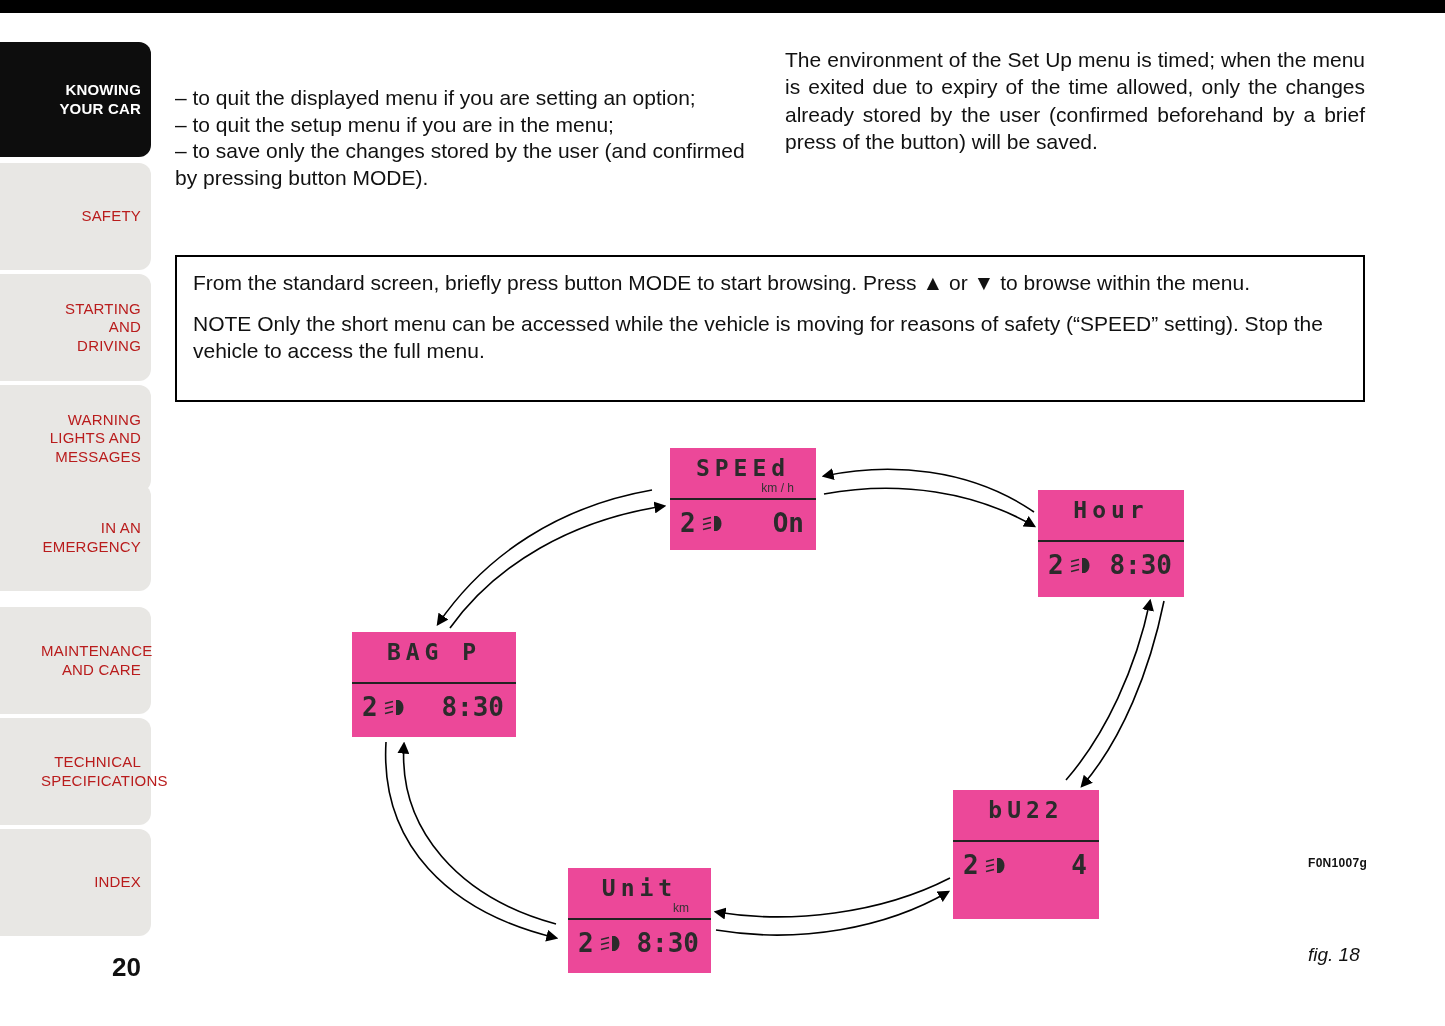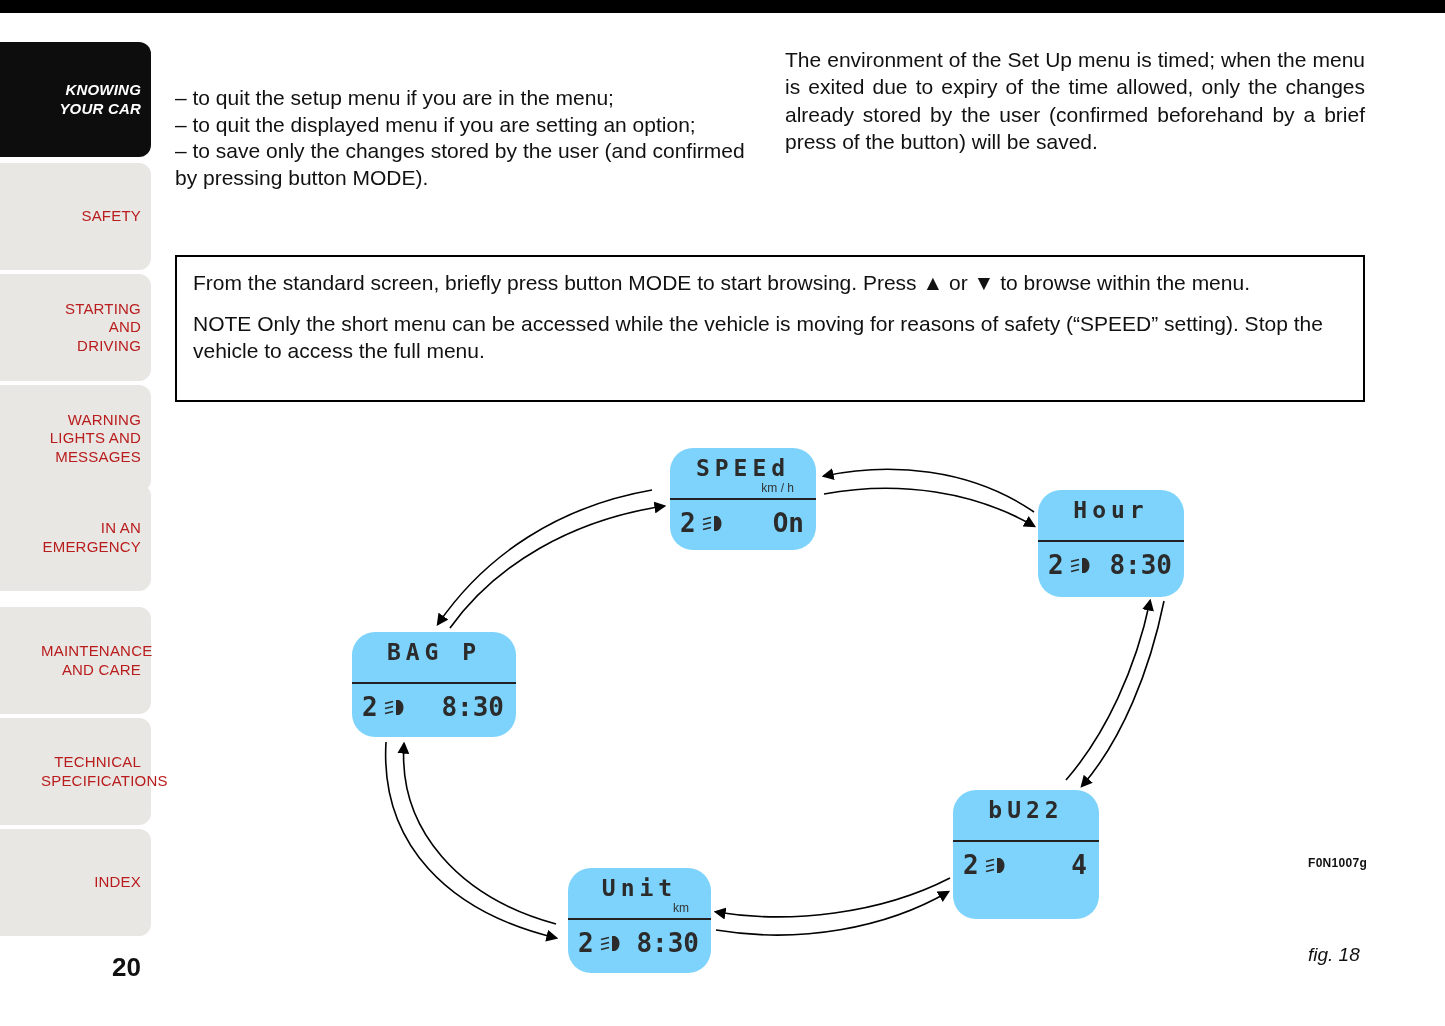--- a/index.html
+++ b/index.html
@@ -37,21 +37,21 @@
     line-height: 1.22;
     color: #b91c1c;
     letter-spacing: 0.2px;
   }
   .tab span { display: block; max-width: 100px; }
   .tab.active {
     background: #0d0d0d;
     color: #fff;
     font-weight: bold;
   }
-  .tab-0 { top: 42px;  height: 115px; font-style: italic; }
+  .tab-0 { top: 42px;  height: 115px; }
   .tab-1 { top: 163px; height: 107px; }
   .tab-2 { top: 274px; height: 107px; }
   .tab-3 { top: 385px; height: 107px; }
   .tab-4 { top: 484px; height: 107px; }
   .tab-5 { top: 607px; height: 107px; }
   .tab-6 { top: 718px; height: 107px; }
   .tab-7 { top: 829px; height: 107px; }
 
   .page-number {
     position: absolute;
@@ -103,23 +103,22 @@
   .arrows-svg {
     position: absolute;
     left: 0; top: 0;
     width: 1445px; height: 1026px;
     z-index: 1;
     pointer-events: none;
   }
 
   .screen {
     position: absolute;
-    background: #7dd3fc;
+    background: #ec4899;
     z-index: 2;
-    border-radius: 23px;
   }
   .screen-speed  { left: 670px;  top: 448px; width: 146px; height: 102px; }
   .screen-hour   { left: 1038px; top: 490px; width: 146px; height: 107px; }
   .screen-buzzer { left: 953px;  top: 790px; width: 146px; height: 129px; }
   .screen-unit-b { left: 568px;  top: 868px; width: 143px; height: 105px; }
   .screen-bag    { left: 352px;  top: 632px; width: 164px; height: 105px; }
 
   .screen-top {
     border-bottom: 2px solid #222;
     padding: 7px 6px 0 6px;
@@ -200,22 +199,22 @@
         <span>TECHNICAL SPECIFICATIONS</span>
       </div>
     <div class="tab tab-7">
         <span>INDEX</span>
       </div>
     <div class="page-number">20</div>
   </nav>
 
 
   <div class="bullets">
+    <p>– to quit the displayed menu if you are setting an option;</p>
     <p>– to quit the setup menu if you are in the menu;</p>
-    <p>– to quit the displayed menu if you are setting an option;</p>
     <p>– to save only the changes stored by the user (and confirmed by pressing button MODE).</p>
   </div>
 
   <div class="right-paragraph">The environment of the Set Up menu is timed; when the menu is exited due to expiry of the time allowed, only the changes already stored by the user (confirmed beforehand by a brief press of the button) will be saved.</div>
 
   <div class="note-box">
     <p class="p1">From the standard screen, briefly press button MODE to start browsing. Press ▲ or ▼ to browse within the menu.</p>
     <p class="p2">NOTE Only the short menu can be accessed while the vehicle is moving for reasons of safety (“SPEED” setting). Stop the vehicle to access the full menu.</p>
   </div>
 

